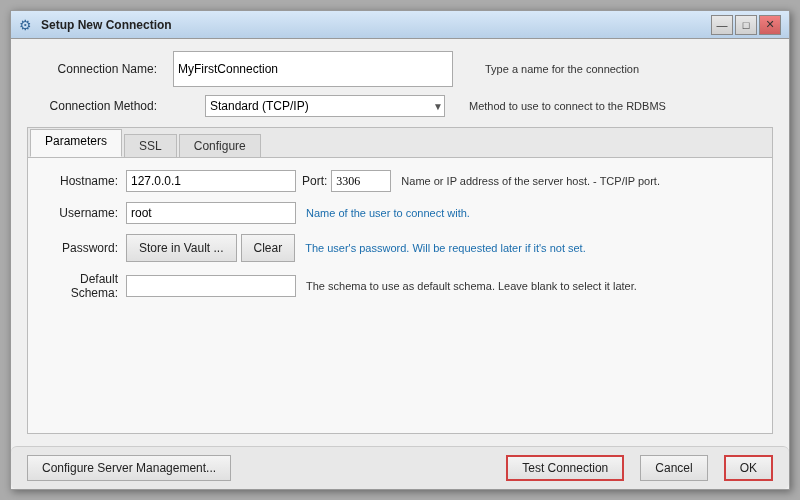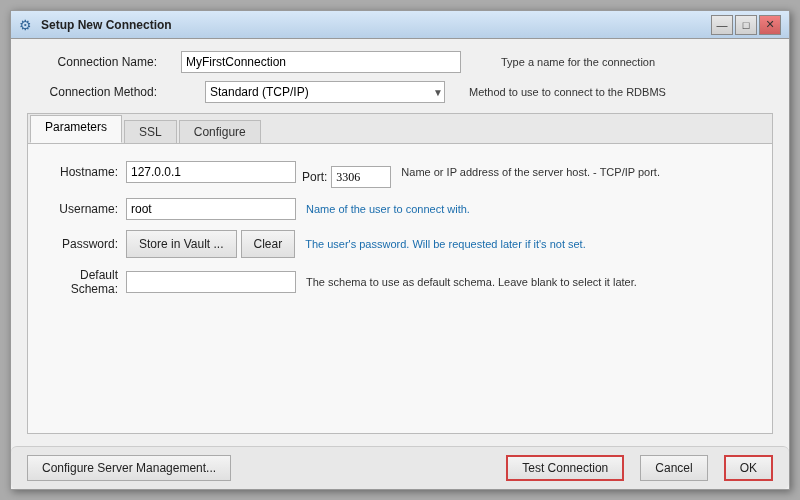--- a/index.html
+++ b/index.html
@@ -65,31 +65,31 @@
       flex: 1;
       padding: 12px 16px;
       display: flex;
       flex-direction: column;
       gap: 8px;
       overflow: hidden;
     }
     .form-row {
       display: flex;
       align-items: center;
-      gap: 24px;
+      gap: 16px;
     }
     .form-label {
       width: 130px;
       text-align: right;
       color: #222;
       flex-shrink: 0;
     }
     .form-input {
       flex: 1;
-      height: 22px;
+      height: 36px;
       border: 1px solid #aaa;
       background: white;
       padding: 2px 4px;
       font-size: 12px;
       font-family: inherit;
     }
     .method-row {
       display: flex;
       align-items: center;
       gap: 8px;
@@ -183,21 +183,20 @@
       font-size: 11px;
       margin-left: 10px;
     }
     .params-hint.black {
       color: #333;
     }
     .port-group {
       display: flex;
       align-items: center;
       gap: 4px;
-      margin-top: 10px;
     }
     .port-label {
       font-size: 12px;
       color: #222;
       margin-left: 6px;
     }
     .port-input {
       width: 60px;
       height: 22px;
       border: 1px solid #aaa;

